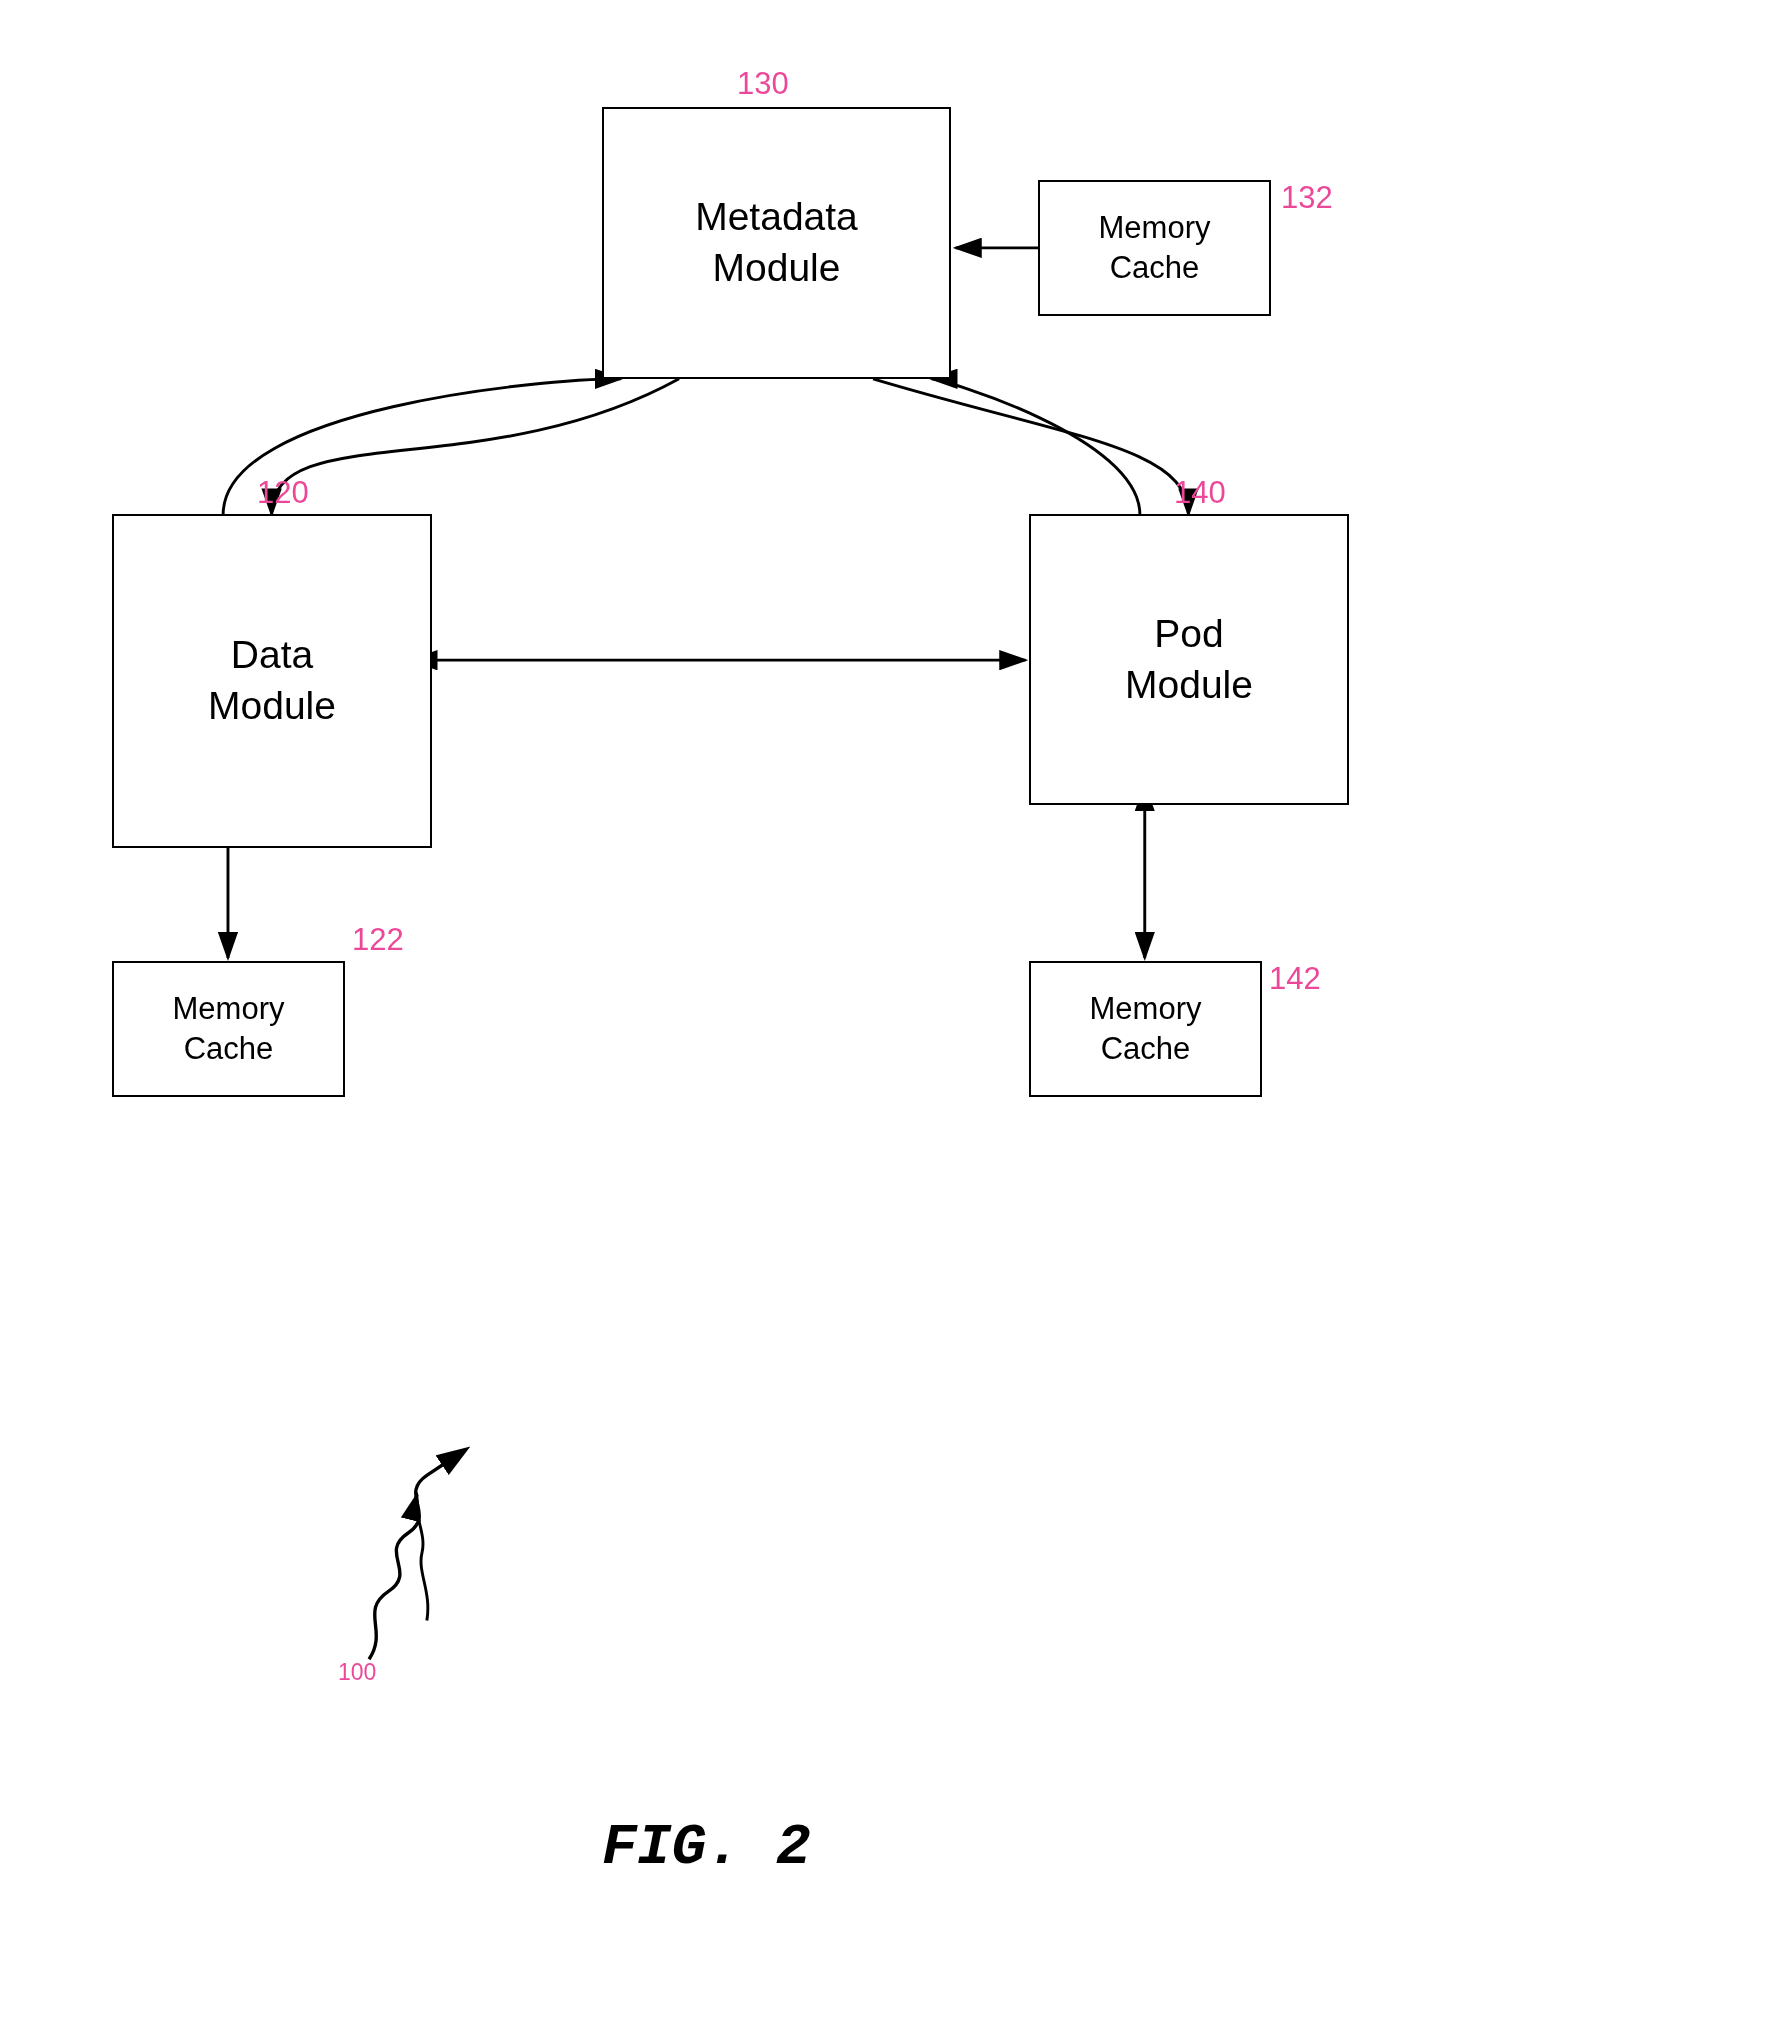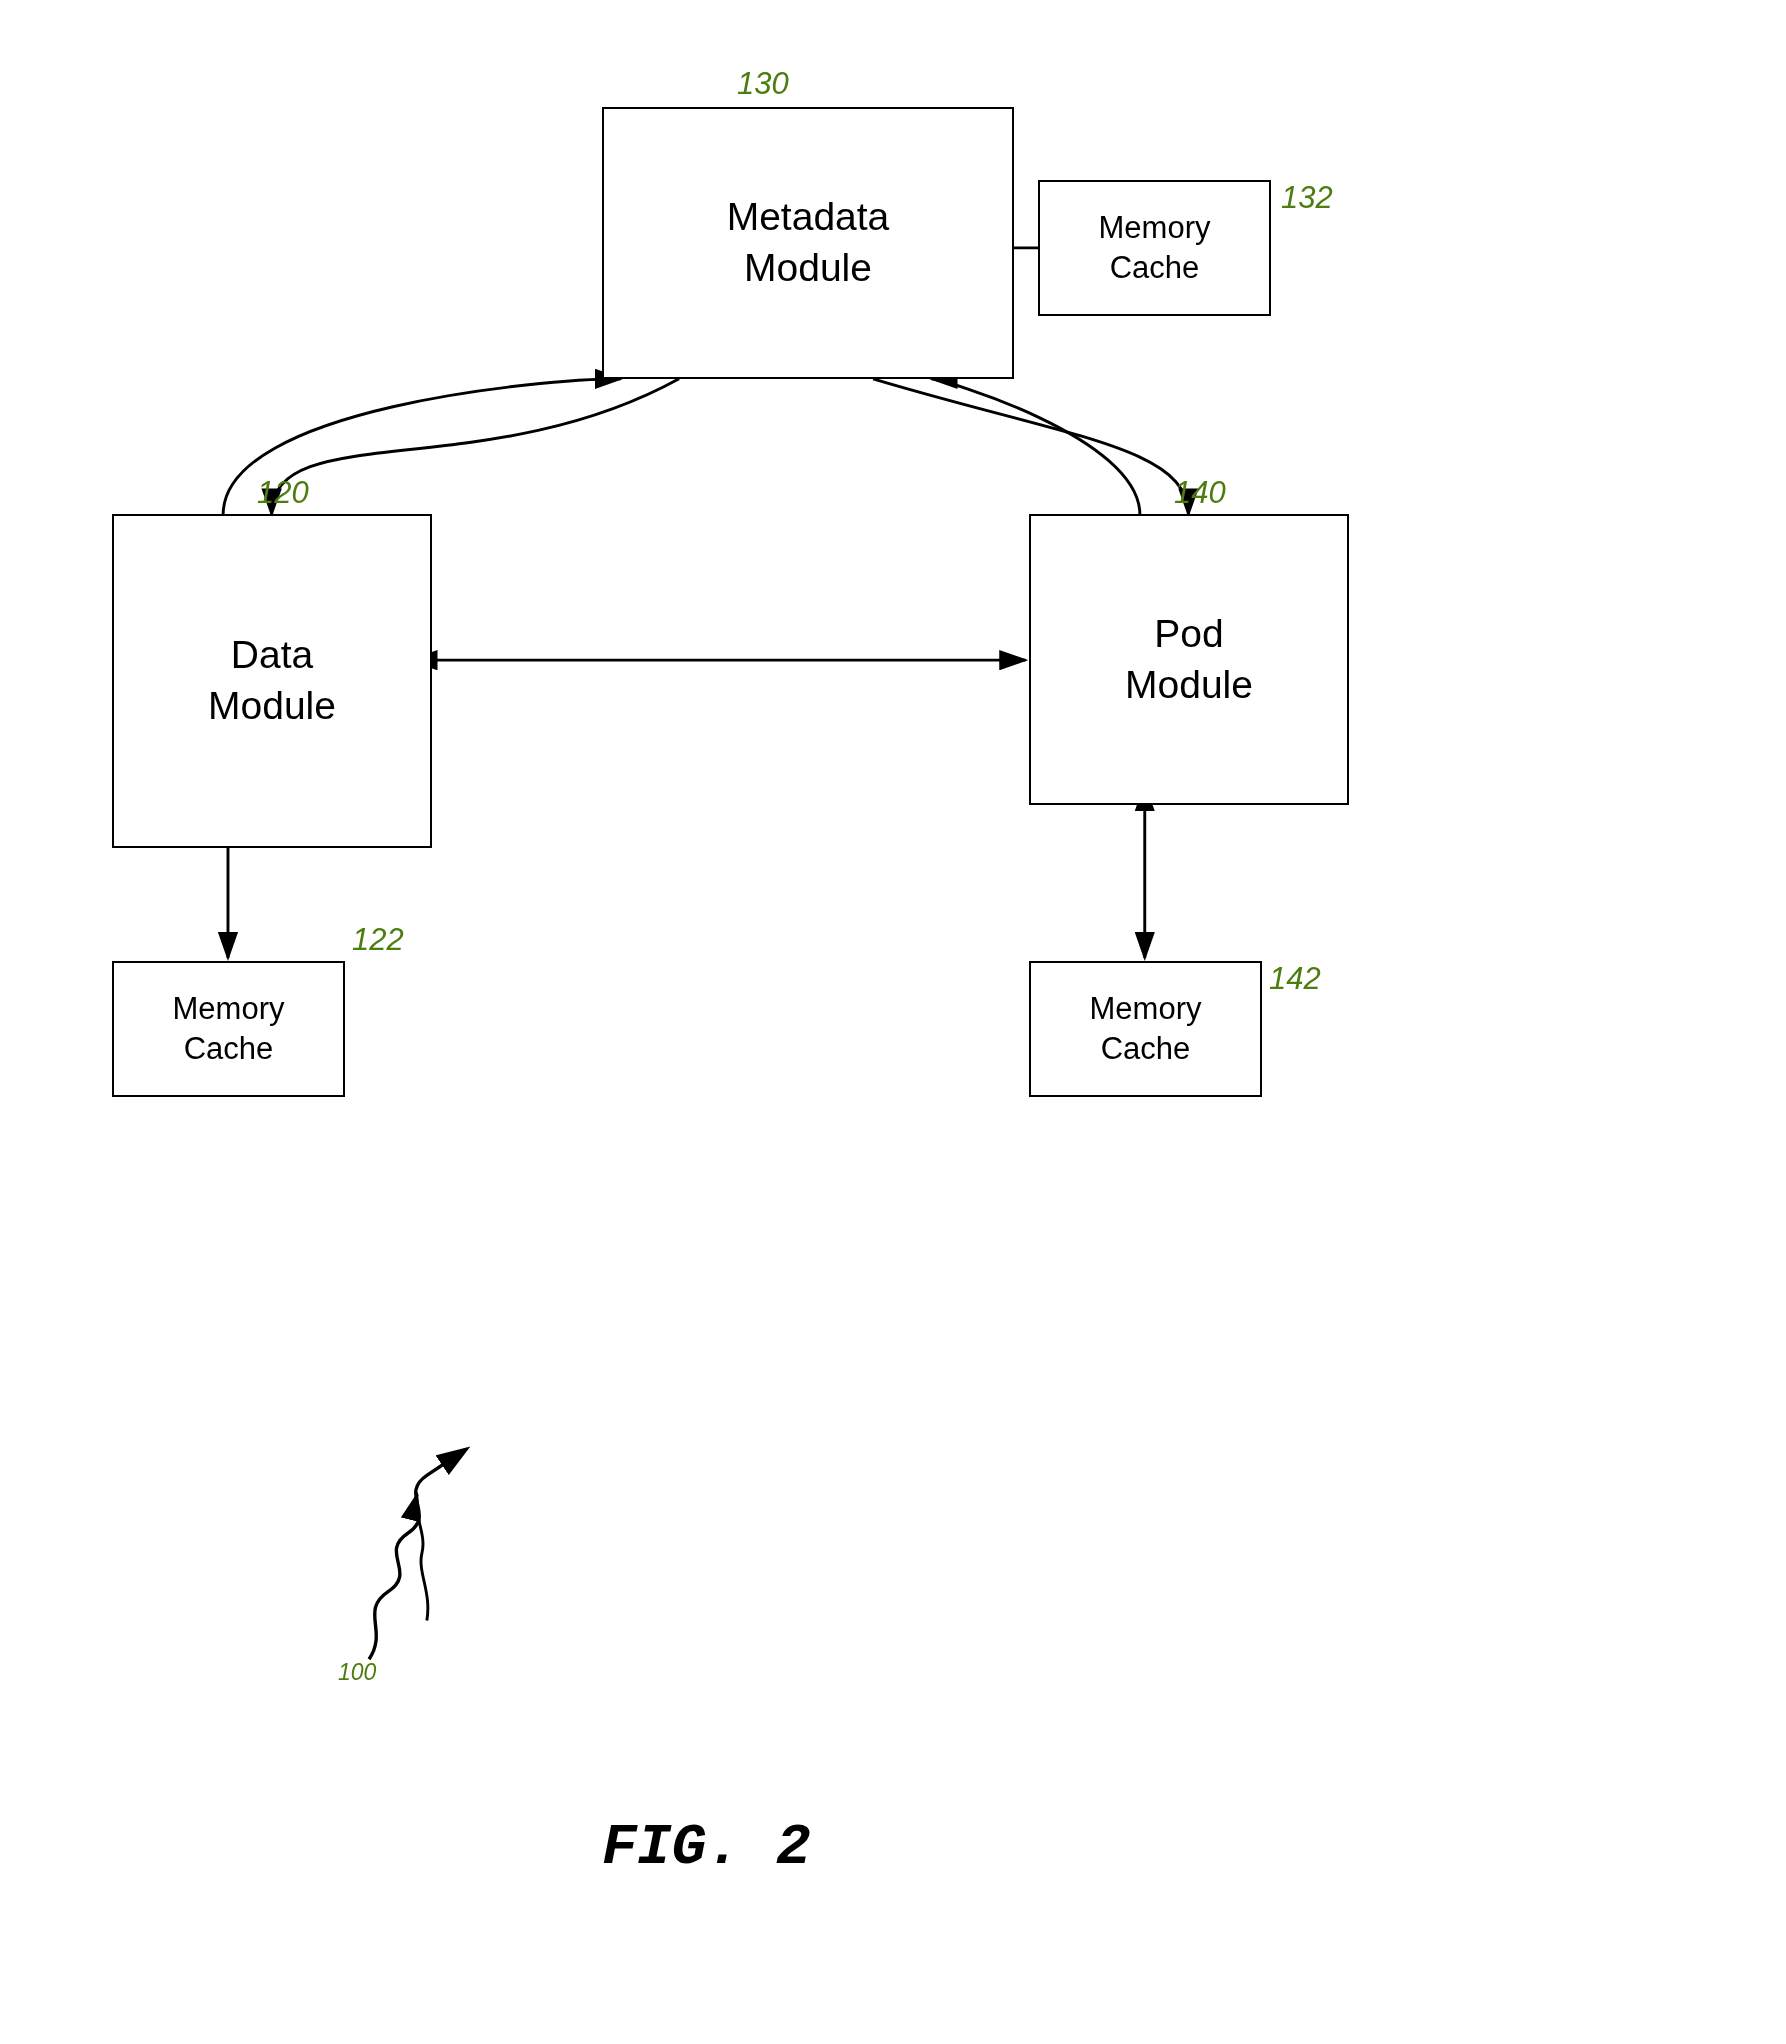--- a/index.html
+++ b/index.html
@@ -26,22 +26,21 @@
       justify-content: center;
       text-align: center;
       font-size: 35px;
       font-weight: normal;
       line-height: 1.3;
     }
     .label {
       position: absolute;
       font-size: 31px;
       font-weight: normal;
-      color: #4d7c0f;
-      font-style: italic;
+      color: #ec4899;
     }
     .fig-label {
       position: absolute;
       font-size: 50px;
       font-weight: bold;
       font-style: italic;
       color: #000;
     }
     svg.arrows {
       position: absolute;
@@ -87,21 +86,21 @@
 
     <line x1="448" y1="680" x2="1057" y2="680" stroke="#000" stroke-width="3" marker-start="url(#arr-start)" marker-end="url(#arr-end)"></line>
 
     <line x1="235" y1="833" x2="235" y2="987" stroke="#000" stroke-width="3" marker-start="url(#arr-start)" marker-end="url(#arr-end)"></line>
 
     <line x1="1180" y1="833" x2="1180" y2="987" stroke="#000" stroke-width="3" marker-start="url(#arr-start)" marker-end="url(#arr-end)"></line>
 
     <path d="M 440 1670 C 445 1640, 430 1620, 435 1600, 440 1580, 425 1560, 430 1540" stroke="#000" stroke-width="3" fill="none" marker-end="url(#arrowhead)"></path>
   </svg>
 
-  <div class="box" style="left:602px; top:107px; width:412px; height:272px; font-size:39px;">
+  <div class="box" style="left:602px; top:107px; width:349px; height:272px; font-size:39px;">
     <span style="white-space:pre-line;">Metadata
 Module</span>
   </div>
 
   <div class="label" style="left:737px; top:66px;">130</div>
 
   <div class="box" style="left:1038px; top:180px; width:233px; height:136px; font-size:31px;">
     <span style="white-space:pre-line;">Memory
 Cache</span>
   </div>

